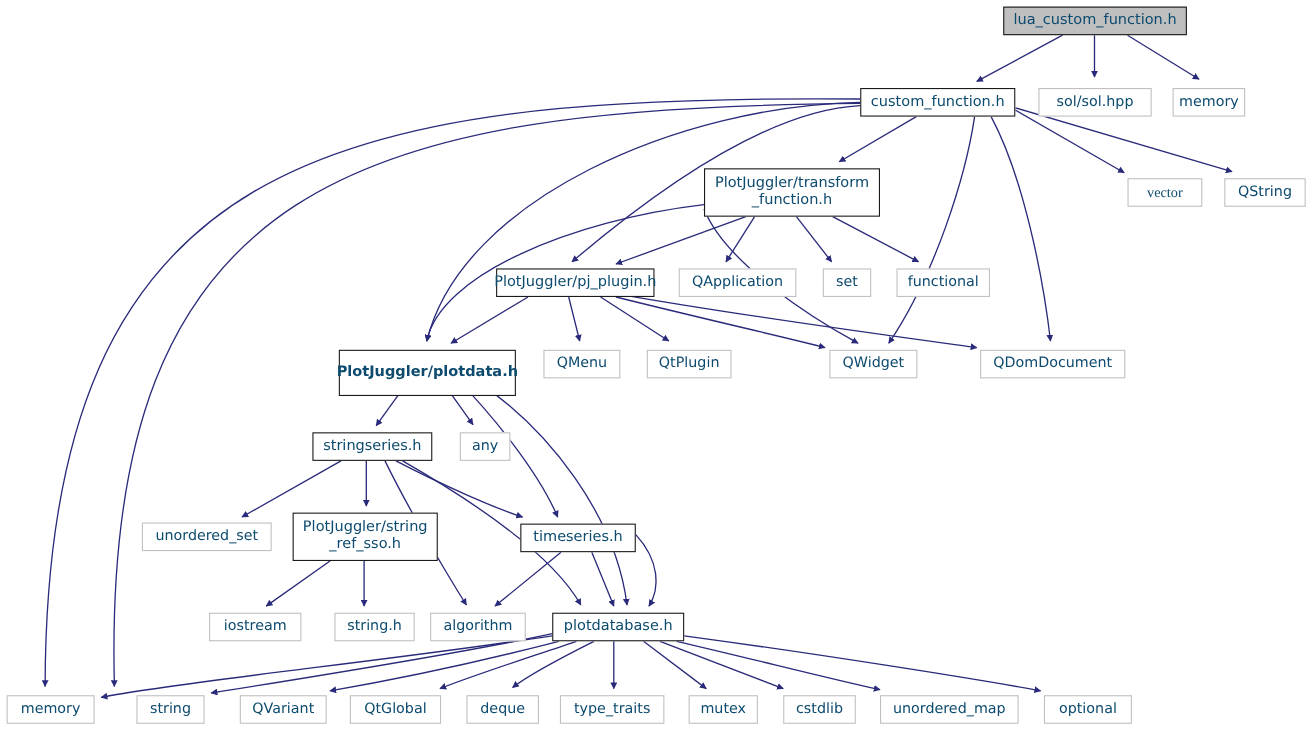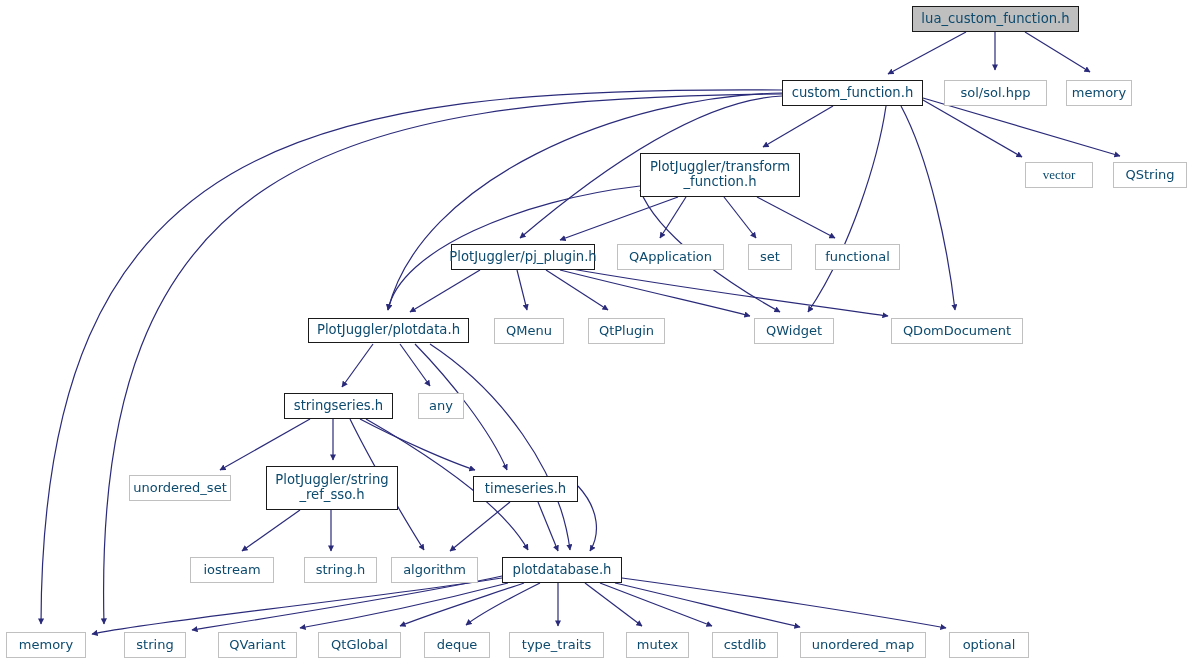--- a/index.html
+++ b/index.html
@@ -103,28 +103,28 @@
       <div class="node " style="left: 944px; top: 80px; width: 103px; height: 26px;">sol/sol.hpp</div>
       <div class="node " style="left: 1066px; top: 80px; width: 66px; height: 26px;">memory</div>
       <div class="node bold" style="left: 640px; top: 153px; width: 160px; height: 44px;">PlotJuggler/transform
 _function.h</div>
       <div class="node " style="left: 1025px; top: 162px; width: 68px; height: 26px; font-family: Liberation Serif, serif;">vector</div>
       <div class="node " style="left: 1113px; top: 162px; width: 74px; height: 26px;">QString</div>
       <div class="node bold" style="left: 451px; top: 244px; width: 144px; height: 26px;">PlotJuggler/pj_plugin.h</div>
       <div class="node " style="left: 617px; top: 244px; width: 107px; height: 26px;">QApplication</div>
       <div class="node " style="left: 748px; top: 244px; width: 44px; height: 26px;">set</div>
       <div class="node " style="left: 815px; top: 244px; width: 85px; height: 26px;">functional</div>
-      <div class="node bold" style="left: 308px; top: 318px; width: 161px; height: 25px;">PlotJuggler/plotdata.h</div>
+      <div class="node bold" style="left: 308px; top: 318px; width: 161px; height: 42px; font-weight: bold;">PlotJuggler/plotdata.h</div>
       <div class="node " style="left: 494px; top: 318px; width: 70px; height: 26px;">QMenu</div>
       <div class="node " style="left: 588px; top: 318px; width: 77px; height: 26px;">QtPlugin</div>
       <div class="node " style="left: 754px; top: 318px; width: 80px; height: 26px;">QWidget</div>
       <div class="node " style="left: 891px; top: 318px; width: 132px; height: 26px;">QDomDocument</div>
       <div class="node bold" style="left: 284px; top: 393px; width: 109px; height: 26px;">stringseries.h</div>
       <div class="node " style="left: 418px; top: 393px; width: 46px; height: 26px;">any</div>
-      <div class="node " style="left: 129px; top: 475px; width: 102px; height: 26px;">unordered_set</div>
+      <div class="node " style="left: 129px; top: 475px; width: 118px; height: 26px;">unordered_set</div>
       <div class="node bold" style="left: 266px; top: 466px; width: 132px; height: 44px;">PlotJuggler/string
 _ref_sso.h</div>
       <div class="node bold" style="left: 473px; top: 476px; width: 105px; height: 26px;">timeseries.h</div>
       <div class="node " style="left: 190px; top: 557px; width: 84px; height: 26px;">iostream</div>
       <div class="node " style="left: 304px; top: 557px; width: 73px; height: 26px;">string.h</div>
       <div class="node " style="left: 391px; top: 557px; width: 87px; height: 26px;">algorithm</div>
       <div class="node bold" style="left: 502px; top: 557px; width: 120px; height: 26px;">plotdatabase.h</div>
       <div class="node " style="left: 6px; top: 632px; width: 80px; height: 26px;">memory</div>
       <div class="node " style="left: 124px; top: 632px; width: 62px; height: 26px;">string</div>
       <div class="node " style="left: 218px; top: 632px; width: 79px; height: 26px;">QVariant</div>

